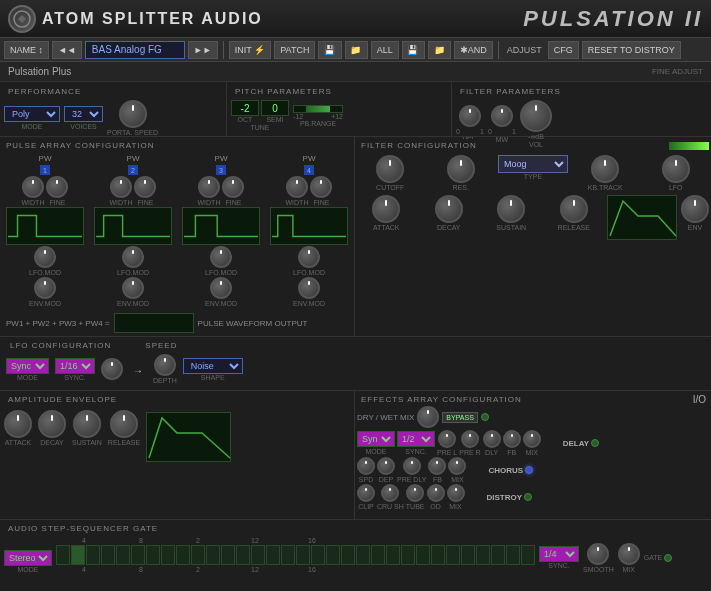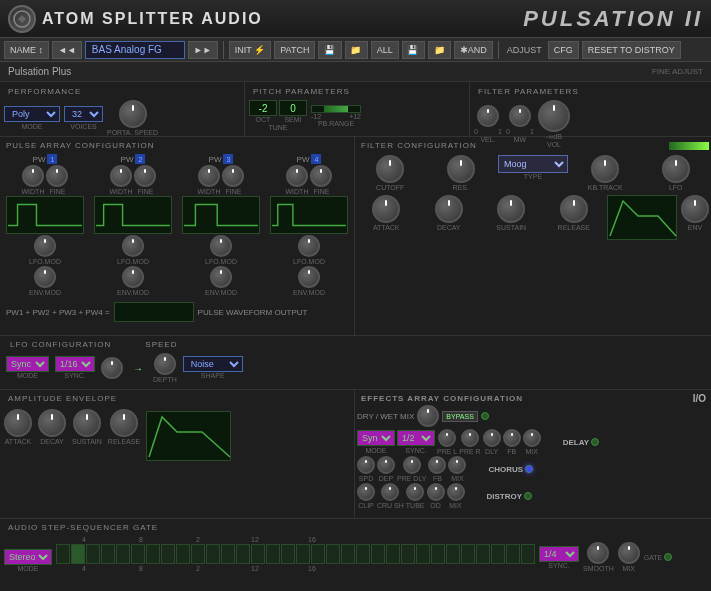--- a/index.html
+++ b/index.html
@@ -185,20 +185,21 @@
       flex-direction: column;
       align-items: center;
       gap: 1px;
     }
     .pulse-header {
       display: flex;
       align-items: center;
       gap: 2px;
       font-size: 8px;
       color: #888;
+      flex-direction: column;
     }
     .ch-num {
       background: #2244aa;
       color: #88aaff;
       font-size: 7px;
       width: 10px; height: 10px;
       display: flex; align-items: center; justify-content: center;
     }
 
     .waveform-display {
@@ -389,21 +390,21 @@
 
 <div class="subtitle-bar">
   <span>Pulsation Plus</span>
   <span style="margin-left: auto; font-size:8px; color:#666;">FINE ADJUST</span>
 </div>
 
 <div class="main-content">
 
   <div class="row1">
 
-    <div style="width:245px; border-right:1px solid #333; padding:3px 4px;">
+    <div style="width:227px; border-right:1px solid #333; padding:3px 4px;">
       <div class="panel-title">PERFORMANCE</div>
       <div class="panel-row">
         <div class="knob-group">
           <select class="small-select">
             <option>Poly</option><option>Mono</option><option>Legato</option>
           </select>
           <span class="mini-label">MODE</span>
         </div>
         <div class="knob-group">
           <select class="small-select">
@@ -731,21 +732,21 @@
         </div>
         <div style="width:85px;height:50px;background:#0a1a0a;border:1px solid #2a4a2a;margin-top:2px;">
           <svg width="85" height="50" viewBox="0 0 85 50">
             <polyline stroke="#44aa44" stroke-width="1.5" fill="none" points="2,45 15,5 30,20 55,20 83,45"></polyline>
           </svg>
         </div>
       </div>
     </div>
 
     <div style="flex:1;padding:2px;">
-      <div style="display:flex;align-items:center;justify-content:space-between;font-weight:bold;">
+      <div style="display:flex;align-items:center;justify-content:space-between;">
         <div class="panel-title">EFFECTS ARRAY CONFIGURATION</div>
         <div style="display:flex;align-items:center;gap:3px;">
           <span class="io-label">I/O</span>
         </div>
       </div>
       <div style="display:flex;align-items:center;gap:3px;margin-bottom:2px;">
         <span style="font-size:8px;color:#888;">DRY / WET MIX</span>
         <div class="knob small"></div>
         <button class="bypass-btn">BYPASS</button>
         <div class="led"></div>

